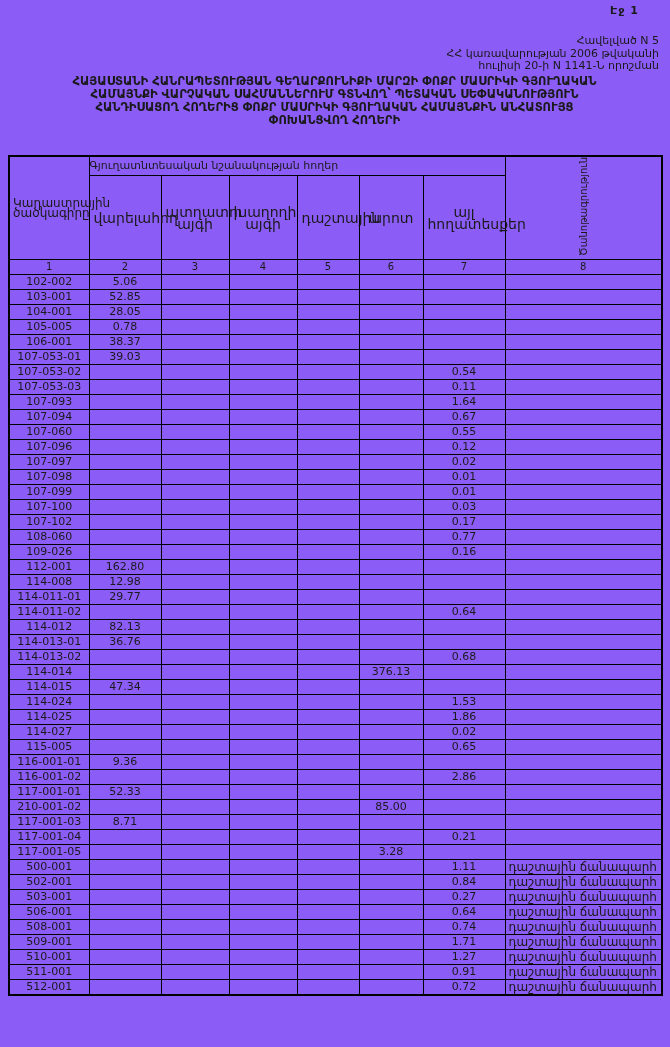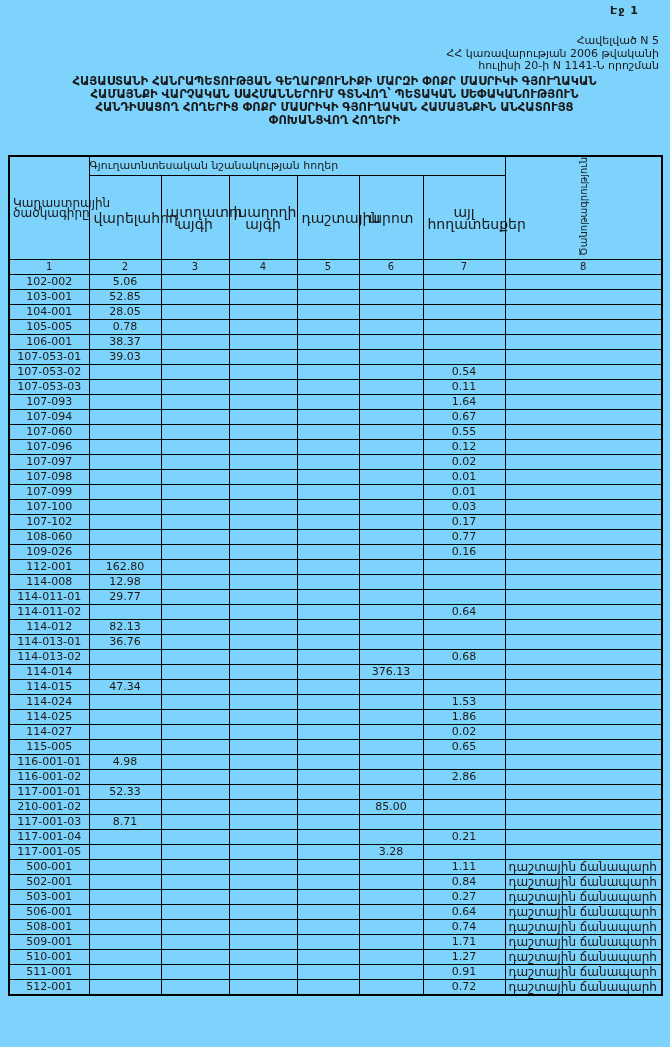--- a/index.html
+++ b/index.html
@@ -7,21 +7,21 @@
   body {
     width: 670px;
     font-family: "DejaVu Sans", sans-serif;
     color: #1a1a1a;
   }
   .page {
     width: 670px;
     min-height: 1047px;
     padding: 4px 9px 6px 8px;
     position: relative;
-    background: #7dd3fc;
+    background: #8b5cf6;
   }
   .page-num {
     text-align: right;
     font-weight: bold;
     font-size: 11px;
     padding-right: 22px;
     letter-spacing: 1px;
   }
   .annex {
     text-align: right;
@@ -484,21 +484,21 @@
           <td class="c1"></td>
           <td class="c2"></td>
           <td class="c3"></td>
           <td class="c4"></td>
           <td class="c5"></td>
           <td class="c6">0.65</td>
           <td class="c7"></td>
         </tr>
         <tr>
           <td class="c0">116-001-01</td>
-          <td class="c1">4.98</td>
+          <td class="c1">9.36</td>
           <td class="c2"></td>
           <td class="c3"></td>
           <td class="c4"></td>
           <td class="c5"></td>
           <td class="c6"></td>
           <td class="c7"></td>
         </tr>
         <tr>
           <td class="c0">116-001-02</td>
           <td class="c1"></td>

